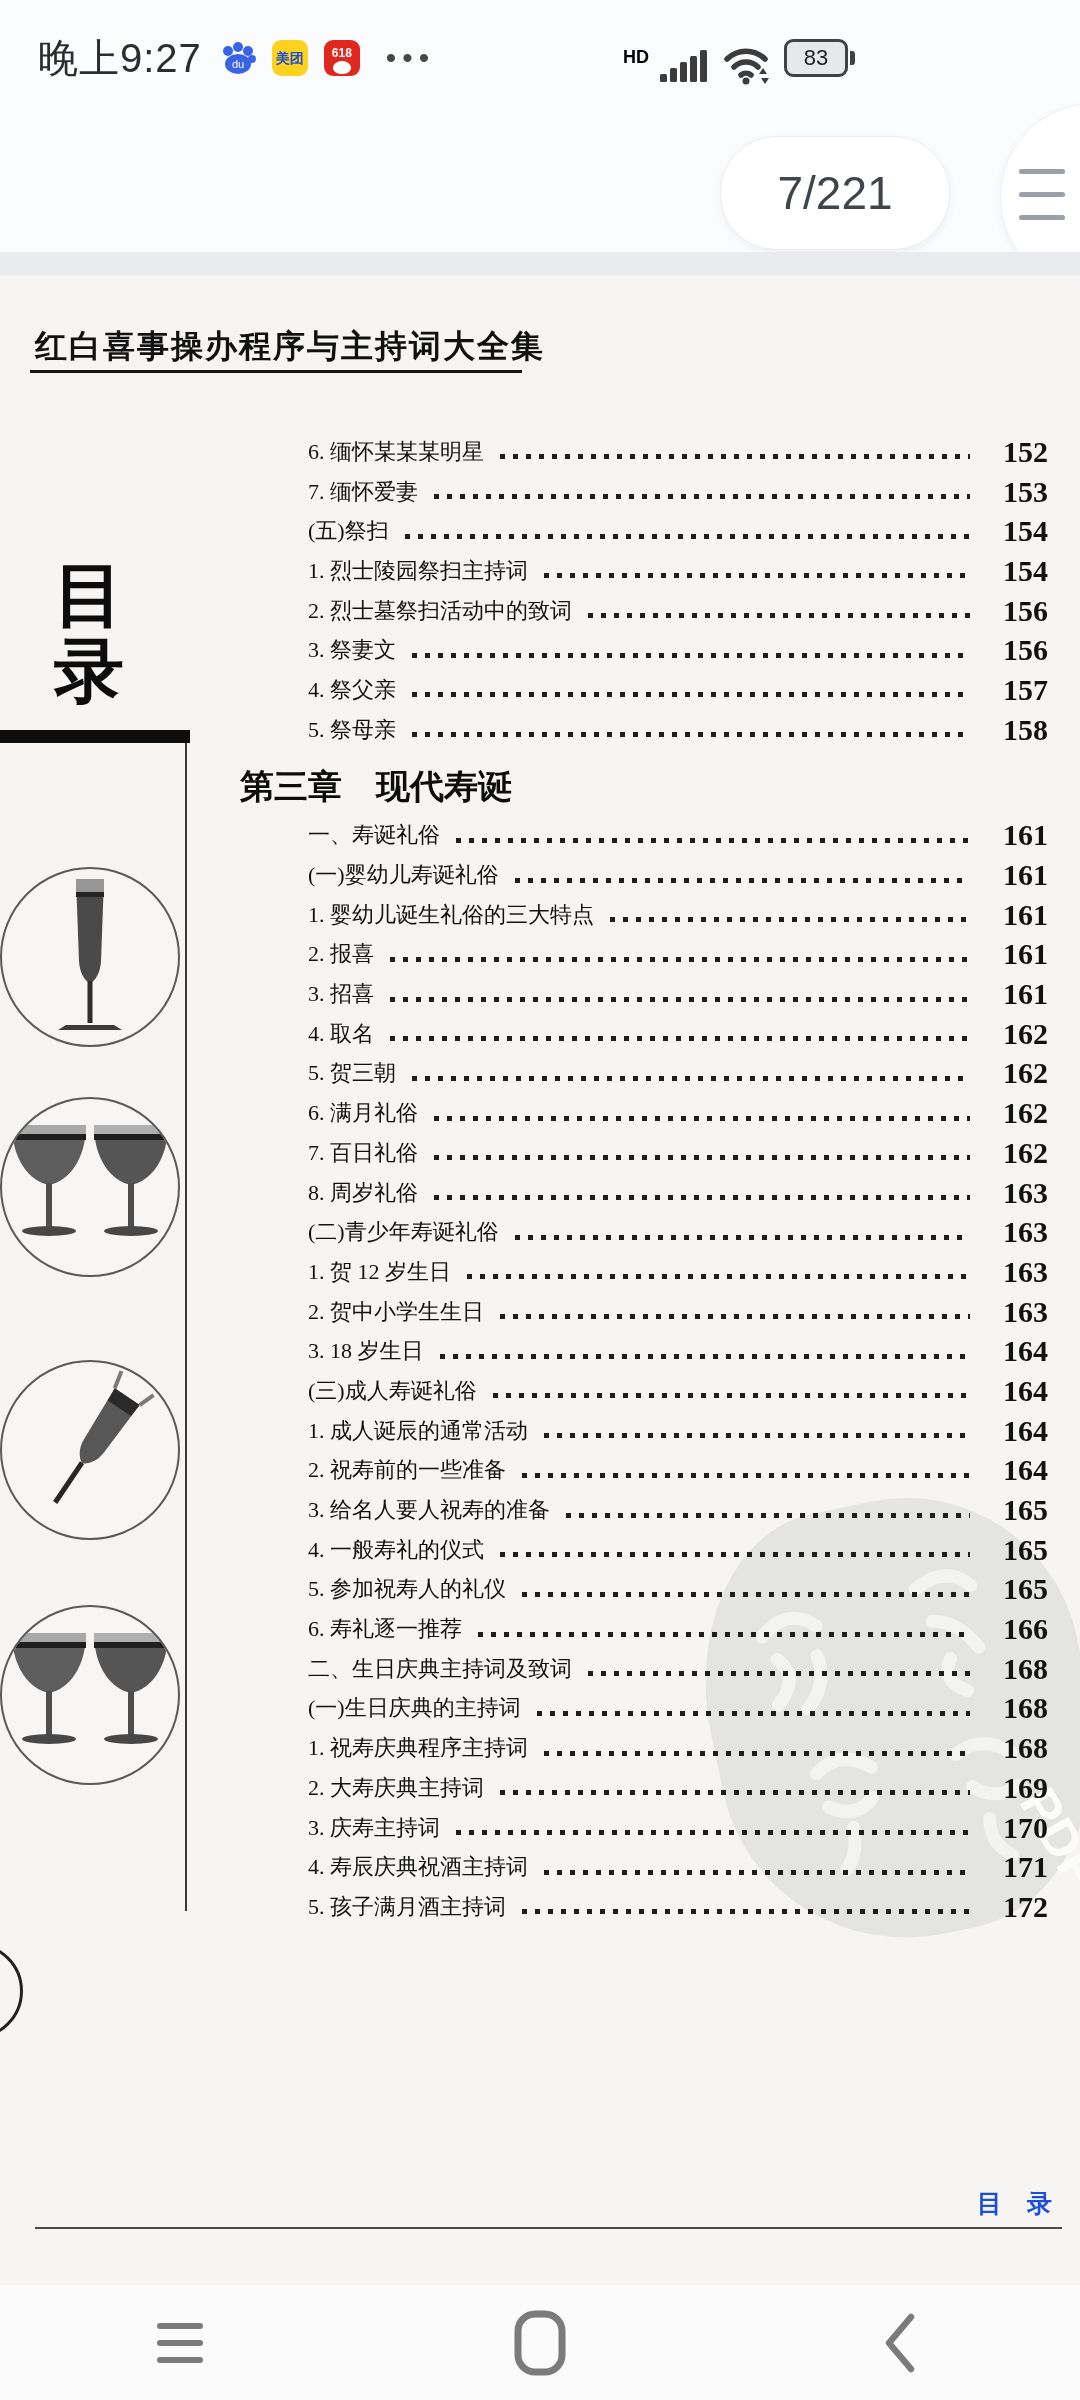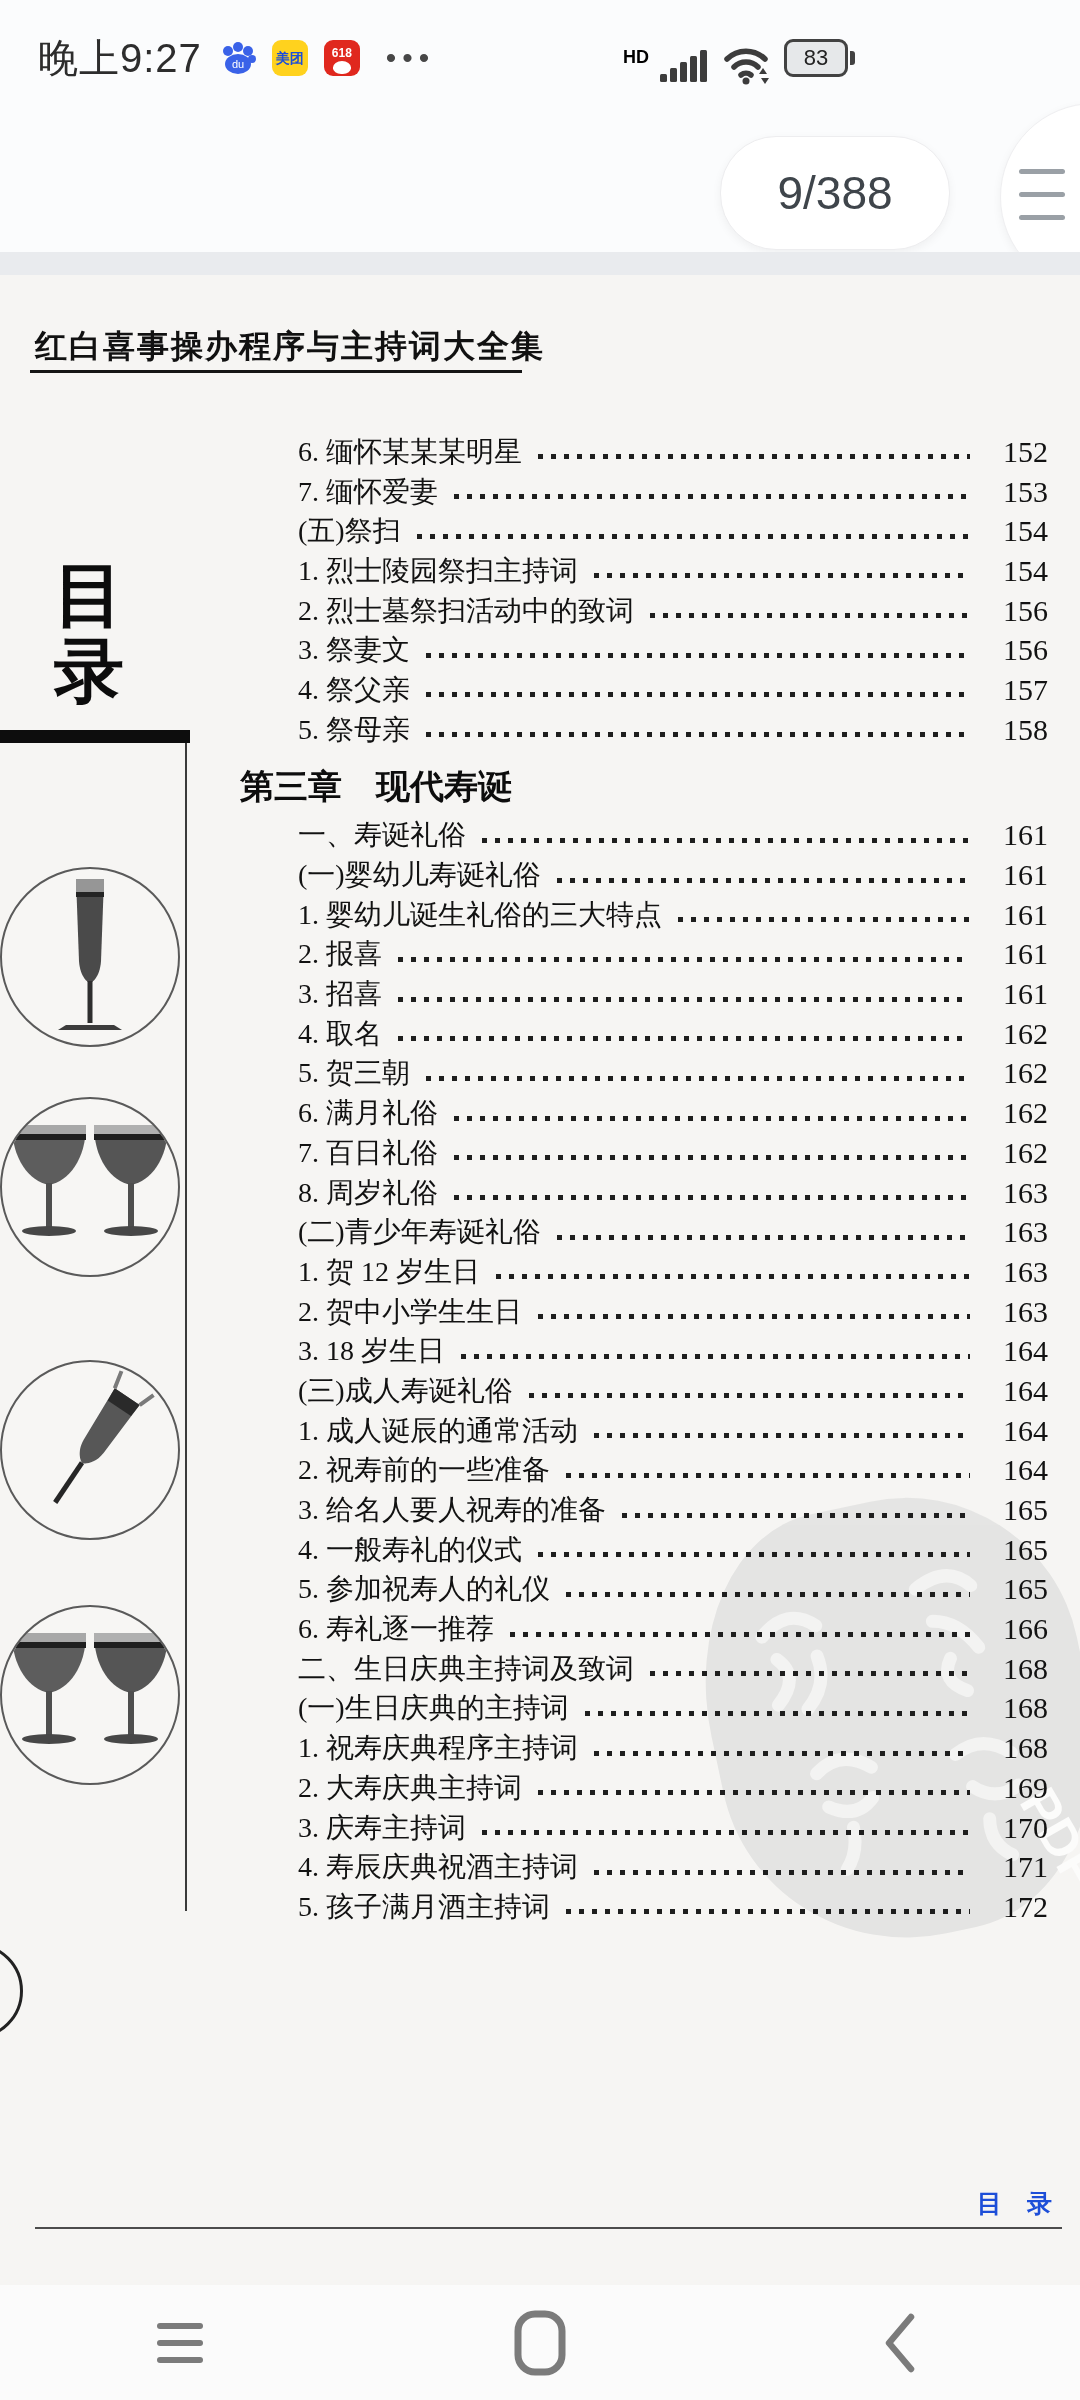--- a/index.html
+++ b/index.html
@@ -65,24 +65,24 @@
   .watermark{position:absolute;left:712px;top:1225px;width:378px;height:438px;
              transform:rotate(-12deg);background:#e2e2e1;opacity:.88;
              border-radius:38% 46% 42% 50% / 45% 40% 48% 42%;}
   .watermark svg{position:absolute;left:0;top:0;}
   .wm-latin{position:absolute;right:6px;bottom:40px;color:#fdfdfd;font-size:52px;font-weight:bold;
             transform:rotate(72deg);font-family:"Liberation Sans",sans-serif;}
 
   
   .toc{position:absolute;left:240px;top:157px;width:808px;}
   .toc-row{display:flex;align-items:center;height:39.7px;padding-left:58px;}
-  .toc-row .t{white-space:nowrap;font-size:28px;color:#121212;}
+  .toc-row .t{white-space:nowrap;font-size:22px;color:#121212;margin-left:10px;}
   .leader{flex:1;height:5px;margin:0 12px 0 16px;transform:translateY(5px);
           background:repeating-linear-gradient(90deg,#1e1e1e 0 5px,transparent 5px 13px);}
-  .toc-row .p{min-width:66px;text-align:right;font-size:30px;color:#121212;}
+  .toc-row .p{min-width:66px;text-align:right;font-size:30px;color:#121212;font-weight:bold;}
   .toc-chapter{height:46px;margin:14px 0 6px;font-size:34px;font-weight:bold;color:#0d0d0d;
                display:flex;align-items:center;}
 
   .page-footer{position:absolute;right:28px;top:1912px;font-size:25px;font-weight:bold;color:#1d4ed8;}
   .page-footer-rule{position:absolute;left:35px;right:18px;top:1952px;height:2px;background:#4c4c4c;}
 
   
   .navbar{position:absolute;top:2285px;left:0;width:1080px;height:115px;background:#fbfbfb;
           display:flex;}
   .nav-slot{flex:1;display:flex;align-items:center;justify-content:center;}
@@ -132,21 +132,21 @@
     <span class="battery">
       <span class="batt-body">
         <span>83</span>
       </span>
       <span class="batt-nub"></span>
     </span>
   </div>
 </div>
 
 <div class="page-pill">
-  <span>9/388</span>
+  <span>7/221</span>
 </div>
 <div class="menu-fab">
   <i></i>
   <i></i>
   <i></i>
 </div>
 
 <div class="band"></div>
 
 <div class="paper">

